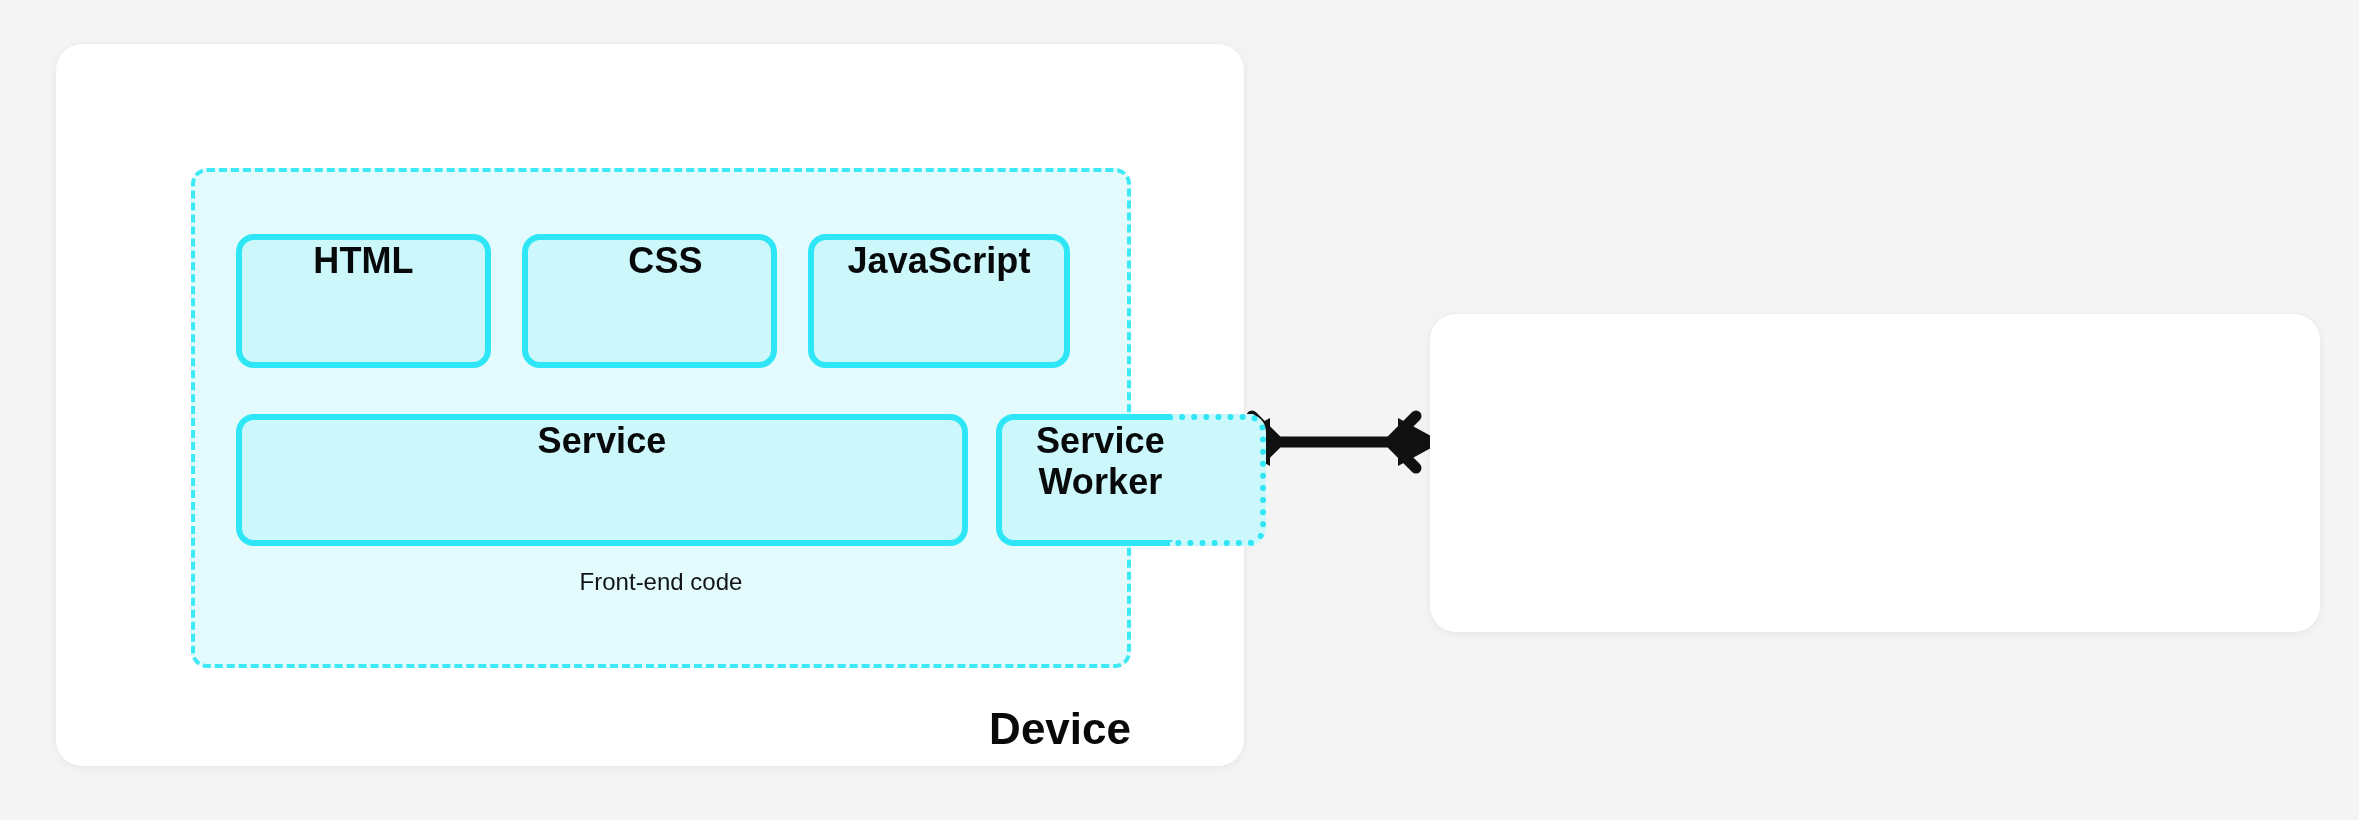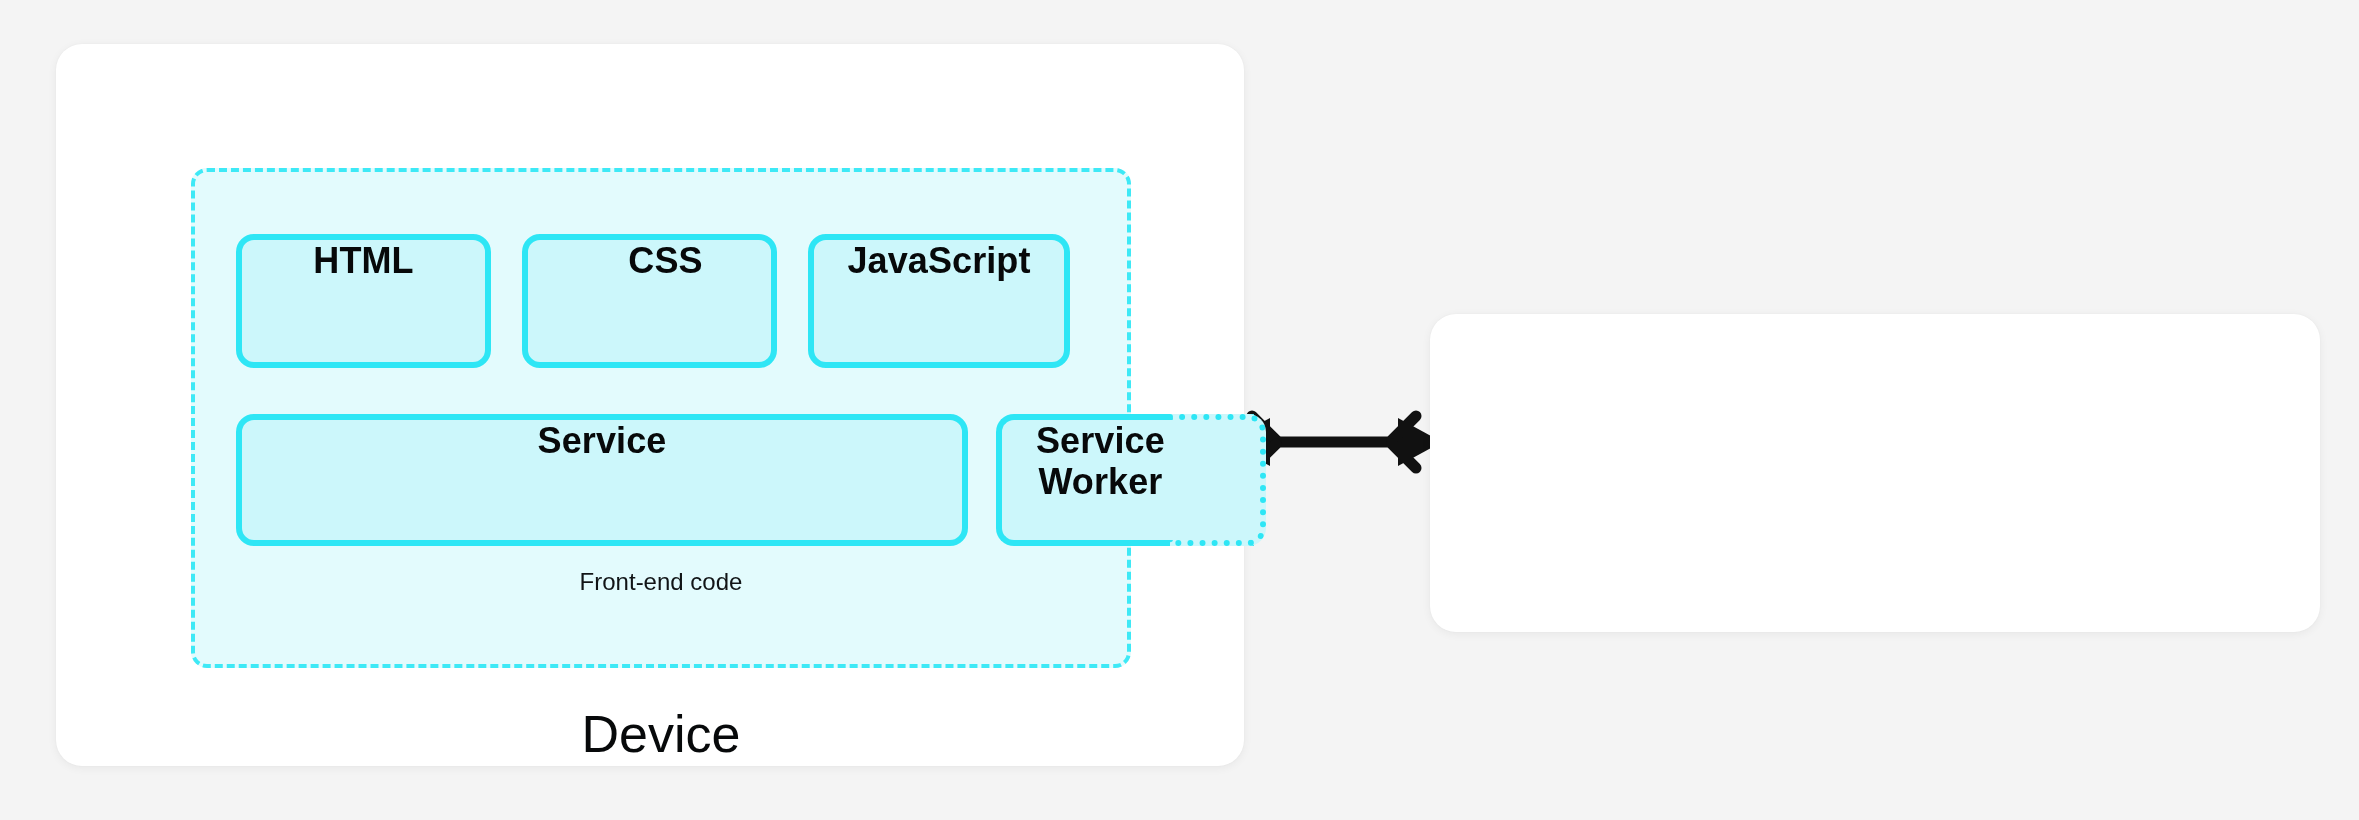--- a/index.html
+++ b/index.html
@@ -128,24 +128,24 @@
     font-size: 24px;
   }
   #frontend-caption {
     left: 135px;
     top: 524px;
     width: 940px;
   }
 
   .panel-caption {
     position: absolute;
-    text-align: center;
+    text-align: right;
     color: #07090a;
-    font-weight: normal;
-    font-size: 52px;
+    font-weight: bold;
+    font-size: 44px;
   }
   #device-caption {
     left: 135px;
     top: 660px;
     width: 940px;
   }
 
   
   #connector-arrow {
     position: absolute;

